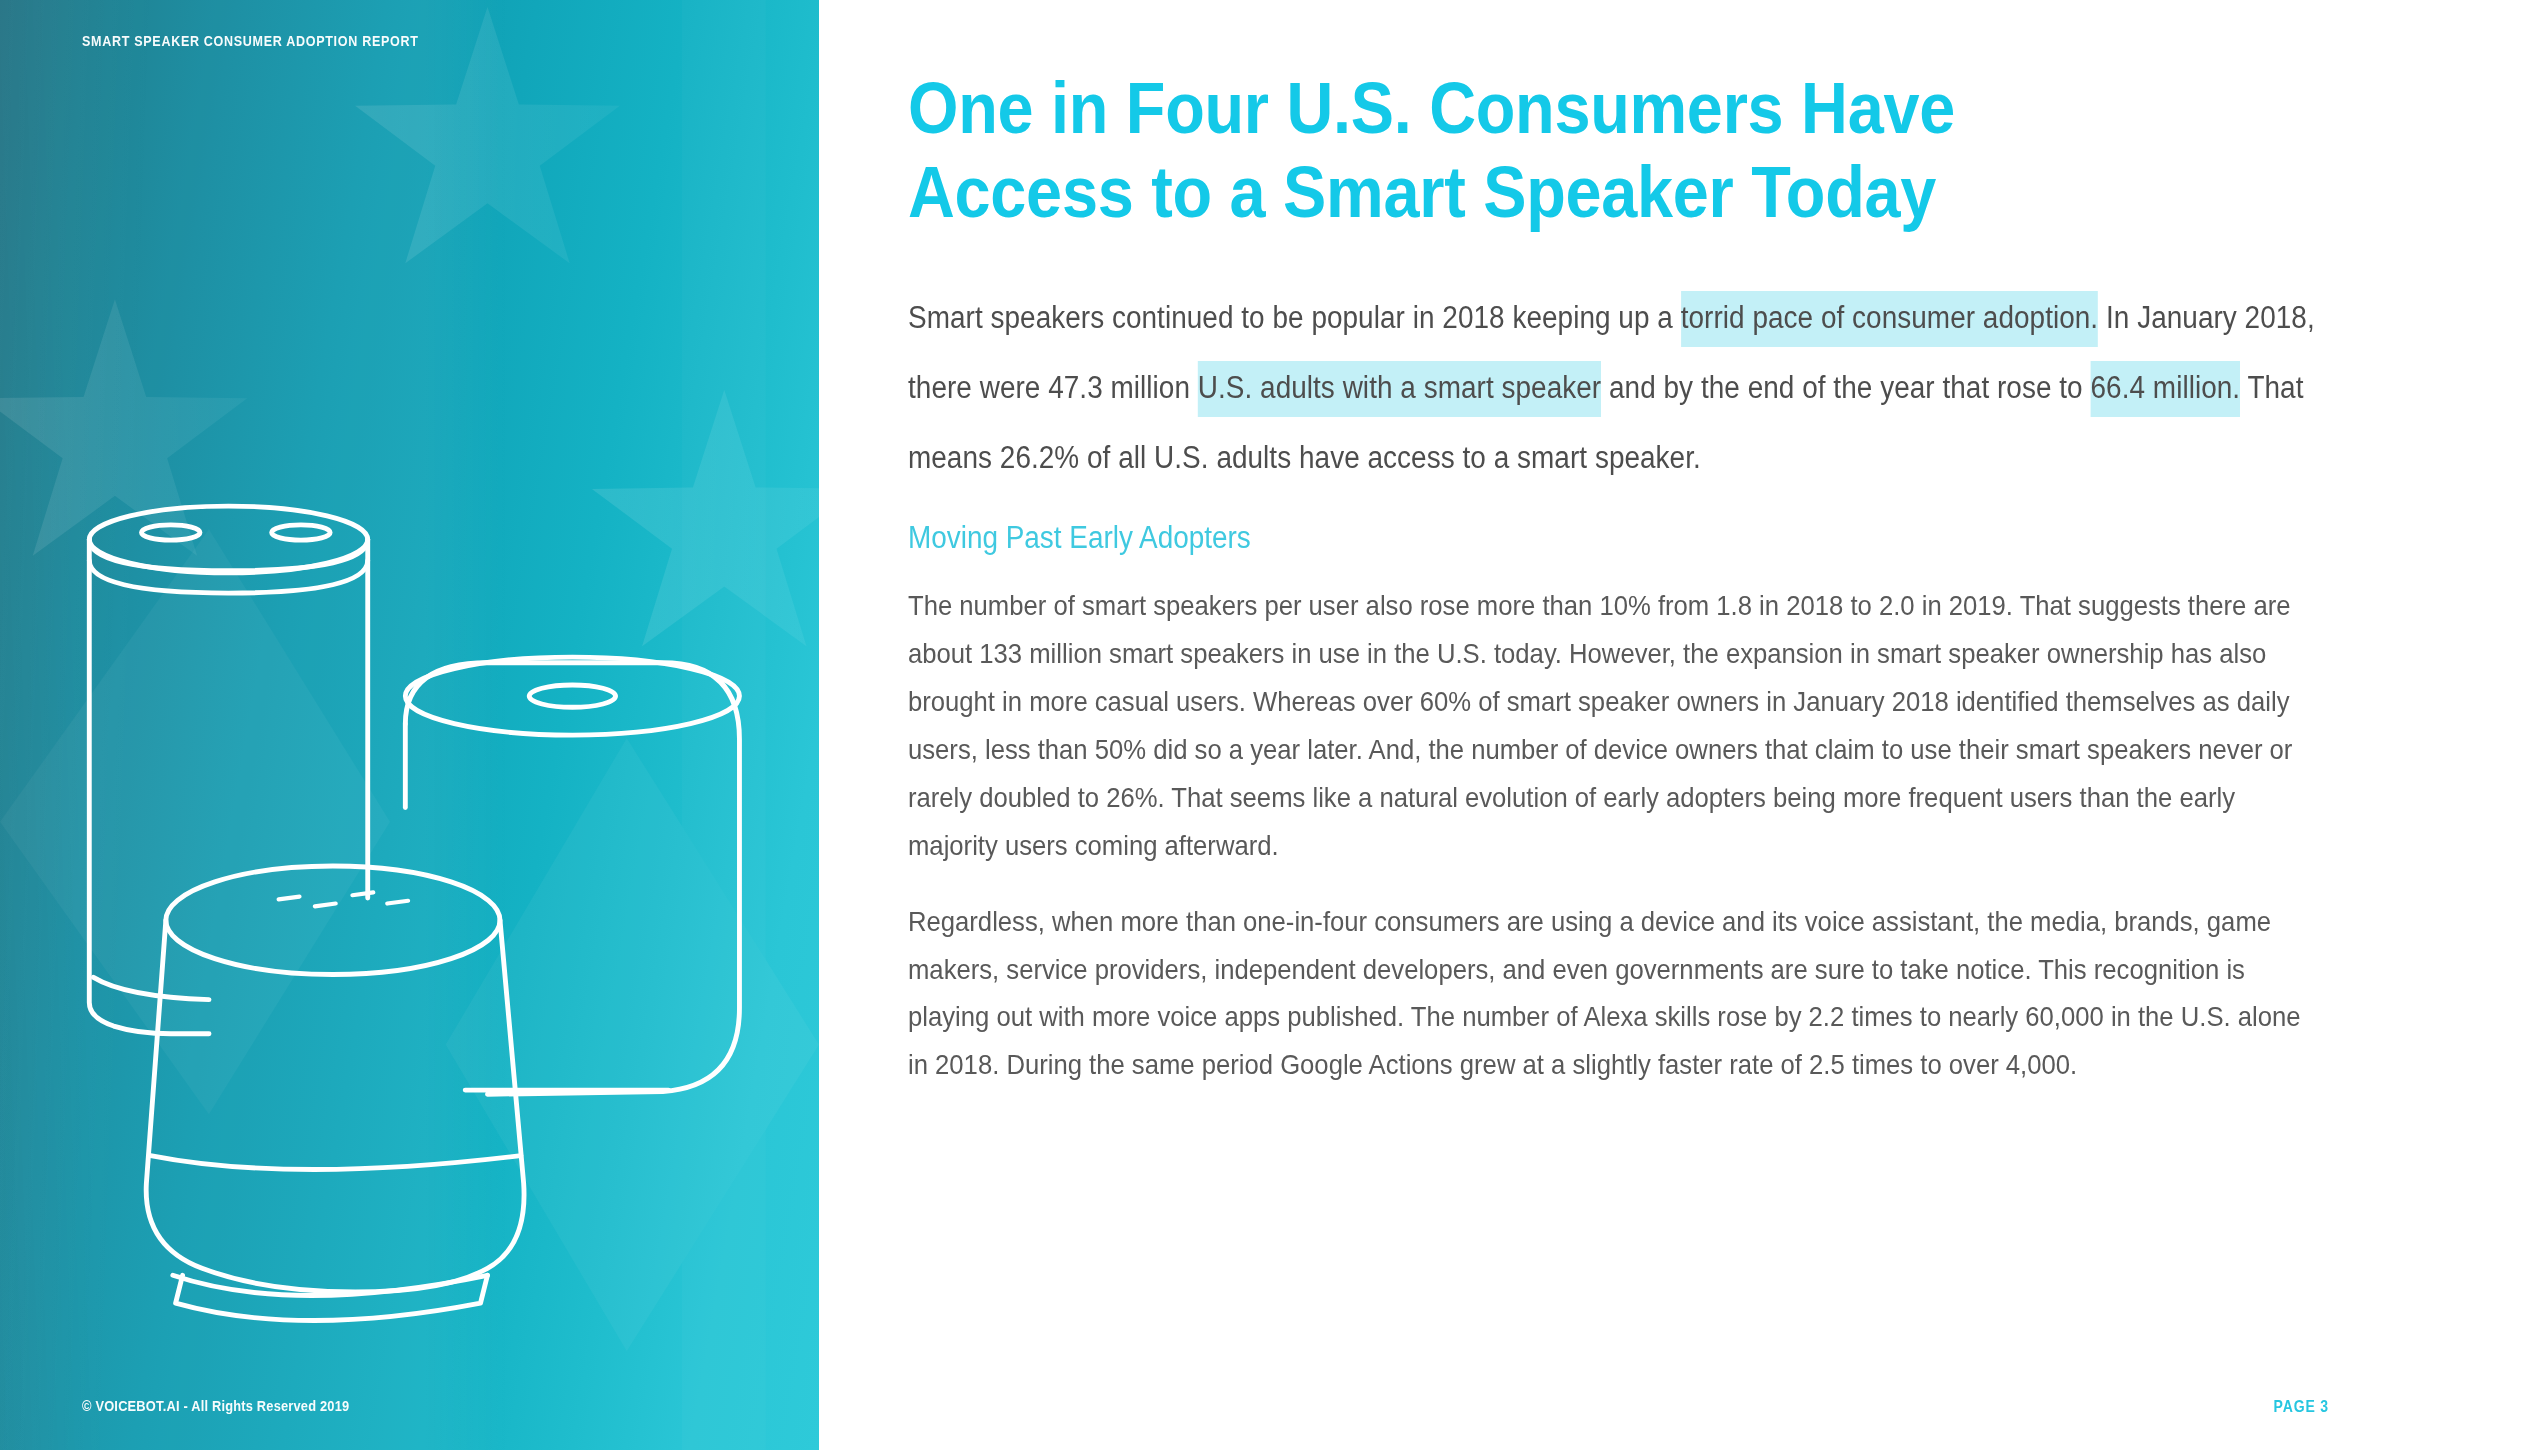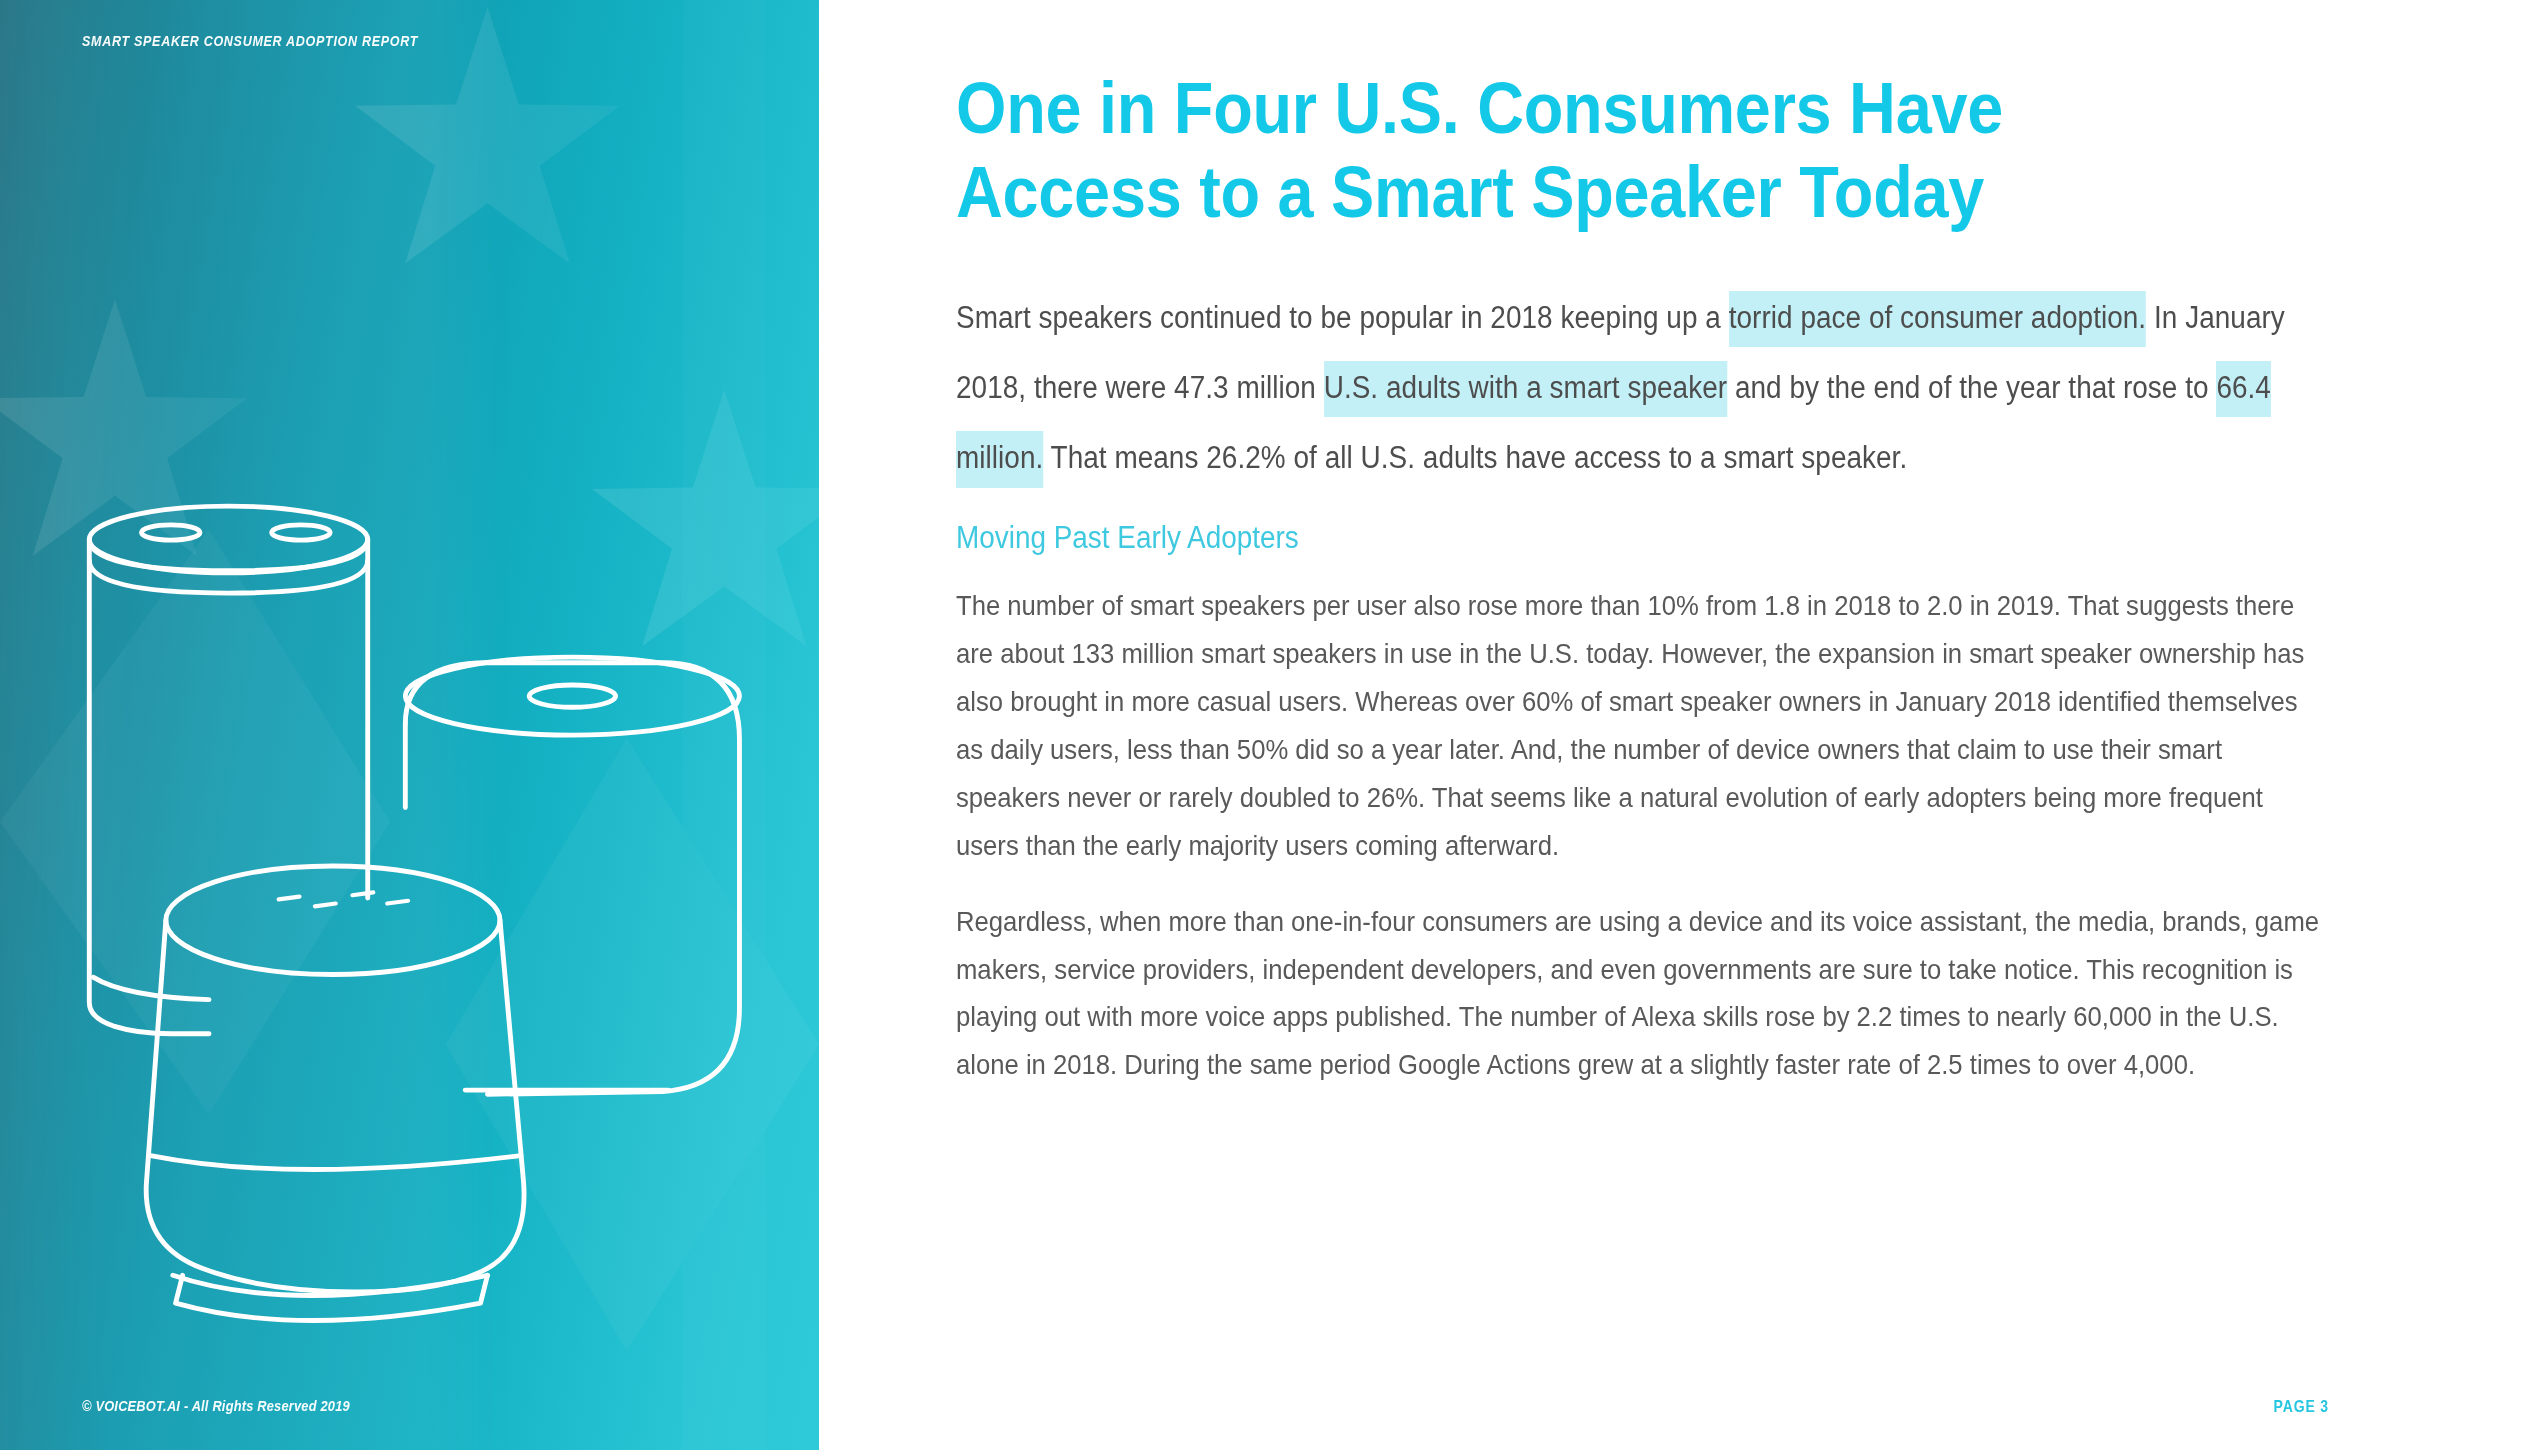--- a/index.html
+++ b/index.html
@@ -20,21 +20,20 @@
       linear-gradient(100deg,
         #176d80 0%,
         #147b8d 9%,
         #128ba0 22%,
         #109aaf 36%,
         #11a6ba 50%,
         #14b2c4 64%,
         #1fbdcd 77%,
         #2ac6d6 88%,
         #2ecad9 100%);
-    font-style: italic;
   }
   .flag-wash {
     position:absolute; inset:0;
     background:
       linear-gradient(92deg, rgba(255,255,255,0.045) 0%, rgba(255,255,255,0) 18%),
       linear-gradient(88deg, rgba(0,0,0,0.05) 0%, rgba(0,0,0,0) 12%),
       linear-gradient(90deg, rgba(255,255,255,0.05) 52%, rgba(255,255,255,0) 62%);
     pointer-events:none;
   }
   .stars { position:absolute; inset:0; pointer-events:none; }
@@ -65,21 +64,20 @@
     white-space:nowrap;
     opacity:0.97;
   }
   .speakers { position:absolute; left:0; top:0; width:819px; height:1450px; }
 
   
   .content {
     position:relative;
     flex:1 1 auto;
     padding:67px 209px 0 89px;
-    margin-left:48px;
   }
   .headline {
     color:#14c9e8;
     font-size:72px;
     line-height:1.16;
     font-weight:700;
     letter-spacing:-0.004em;
     transform:scaleX(0.90);
     transform-origin:left top;
     white-space:pre-line;

